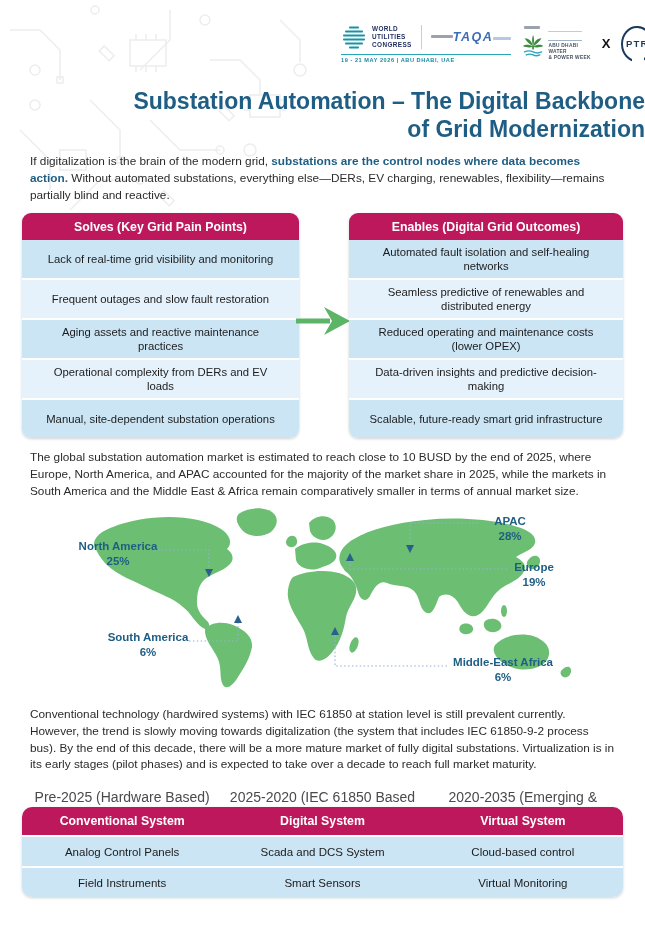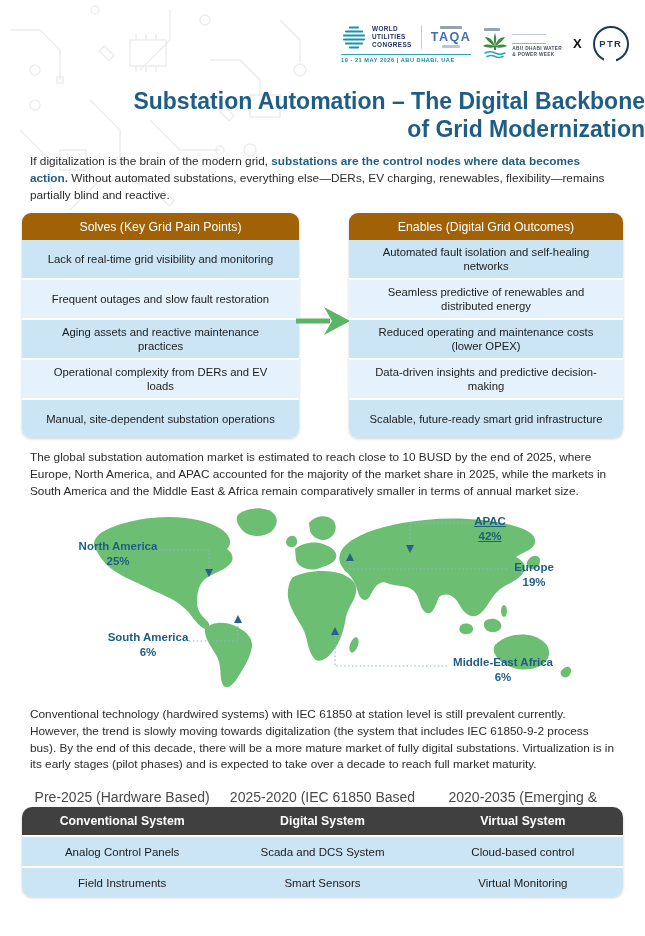--- a/index.html
+++ b/index.html
@@ -12,21 +12,21 @@
   
   .circuit{left:0;top:0;pointer-events:none;opacity:.85;}
 
   
   .logos{top:24px;left:341px;display:flex;align-items:center;gap:11px;}
   .wuc{display:flex;flex-direction:column;}
   .wuc-top{display:flex;align-items:center;gap:5px;}
   .wuc-name{display:flex;flex-direction:column;justify-content:center;}
   .wuc-name div{font-size:6.4px;font-weight:bold;color:#1B2A5E;letter-spacing:.4px;line-height:1.25;}
   .vline{width:1px;height:24px;background:#C8CDD6;margin:0 4px;}
-  .taqa-wrap{display:flex;flex-direction:column;align-items:center;}
+  .taqa-wrap{display:flex;flex-direction:row;align-items:center;font-style:italic;}
   .poweredby{width:22px;height:3px;background:#9AA2AE;border-radius:1px;margin-bottom:2px;}
   .taqa{font-size:12.5px;font-weight:bold;color:#3F6DB5;letter-spacing:1.5px;line-height:1;}
   .taqa-ar{width:18px;height:3px;background:#B9C7E2;border-radius:1px;margin-top:2px;}
   .wuc-date{margin-top:4px;border-top:1.5px solid #2AA6B8;padding-top:2px;
     font-size:5.6px;font-weight:bold;color:#1789A0;letter-spacing:.55px;white-space:nowrap;}
   .adwpw{display:flex;flex-direction:column;align-items:flex-start;}
   .partof{width:16px;height:3px;background:#9AA2AE;border-radius:1px;margin:0 0 2px 2px;}
   .adwpw-row{display:flex;align-items:center;gap:4px;}
   .adwpw-text{display:flex;flex-direction:column;}
   .adwpw-ar{width:34px;height:8px;border-bottom:1px solid #9FB3C8;border-top:1px solid #BECDDD;margin-bottom:2px;}
@@ -42,39 +42,39 @@
     font-size:23px;font-weight:bold;color:#1F5E84;line-height:1.2;}
   .para{left:30px;width:587px;font-size:11.8px;line-height:1.42;color:#2B2B2B;}
   .para b{color:#1F5E84;}
   .intro{top:153px;}
   .market{top:449px;}
   .tech{top:706px;}
 
   
   .panel{position:absolute;border-radius:9px;overflow:hidden;
     box-shadow:0 1px 3px rgba(0,0,0,.18);}
-  .panel-header{height:27px;background:#a16207;color:#fff;font-weight:normal;font-size:12.3px;
+  .panel-header{height:27px;background:#be185d;color:#fff;font-weight:bold;font-size:12.3px;
     display:flex;align-items:center;justify-content:center;}
   .panel-row{height:38px;display:flex;align-items:center;justify-content:center;
     text-align:center;font-size:11.3px;color:#1C1C1C;padding:0 18px;line-height:1.25;}
   .panel-row:not(.last){border-bottom:2px solid #fff;}
   .row-a{background:#CBE5F5;}
   .row-b{background:#E6F2FB;}
 
   
   .mapwrap{top:503px;left:0;width:645px;height:200px;}
   .region{position:absolute;text-align:center;color:#1F5E84;font-weight:bold;
     font-size:11.5px;line-height:1.3;}
 
   
   .eras{top:789px;left:22px;width:601px;display:flex;}
   .era{flex:1;text-align:center;font-size:14px;color:#4A4A4A;}
   .etable{top:807px;left:22px;width:601px;border-radius:10px;overflow:hidden;
     box-shadow:0 1px 3px rgba(0,0,0,.18);}
-  .thead{display:flex;height:28px;background:#404040;border-bottom:2px solid #fff;}
+  .thead{display:flex;height:28px;background:#be185d;border-bottom:2px solid #fff;}
   .thead div{flex:1;display:flex;align-items:center;justify-content:center;
     color:#fff;font-weight:bold;font-size:12.3px;}
   .trow{display:flex;height:29px;}
   .trow:not(.last){border-bottom:2px solid #fff;justify-content:center;}
   .trow div{flex:1;display:flex;align-items:center;justify-content:center;
     font-size:11.5px;color:#1B1B1B;}
 </style>
 </head>
 <body>
 
@@ -240,23 +240,23 @@
       <polygon points="349,42 357,42 353,50"></polygon>
       <polygon points="289,58 297,58 293,50"></polygon>
       <polygon points="177,120 185,120 181,112"></polygon>
       <polygon points="274,132 282,132 278,124"></polygon>
     </g>
   </svg>
   <div class="region" style="left:62px;top:36px;width:112px;">
     <div>North America</div>
     <div>25%</div>
   </div>
-  <div class="region" style="left:454px;top:11px;width:72px;text-decoration:underline;">
+  <div class="region" style="left:474px;top:11px;width:72px;">
     <div>APAC</div>
-    <div>42%</div>
+    <div>28%</div>
   </div>
   <div class="region" style="left:498px;top:57px;width:72px;">
     <div>Europe</div>
     <div>19%</div>
   </div>
   <div class="region" style="left:92px;top:127px;width:112px;">
     <div>South America</div>
     <div>6%</div>
   </div>
   <div class="region" style="left:438px;top:152px;width:130px;">

